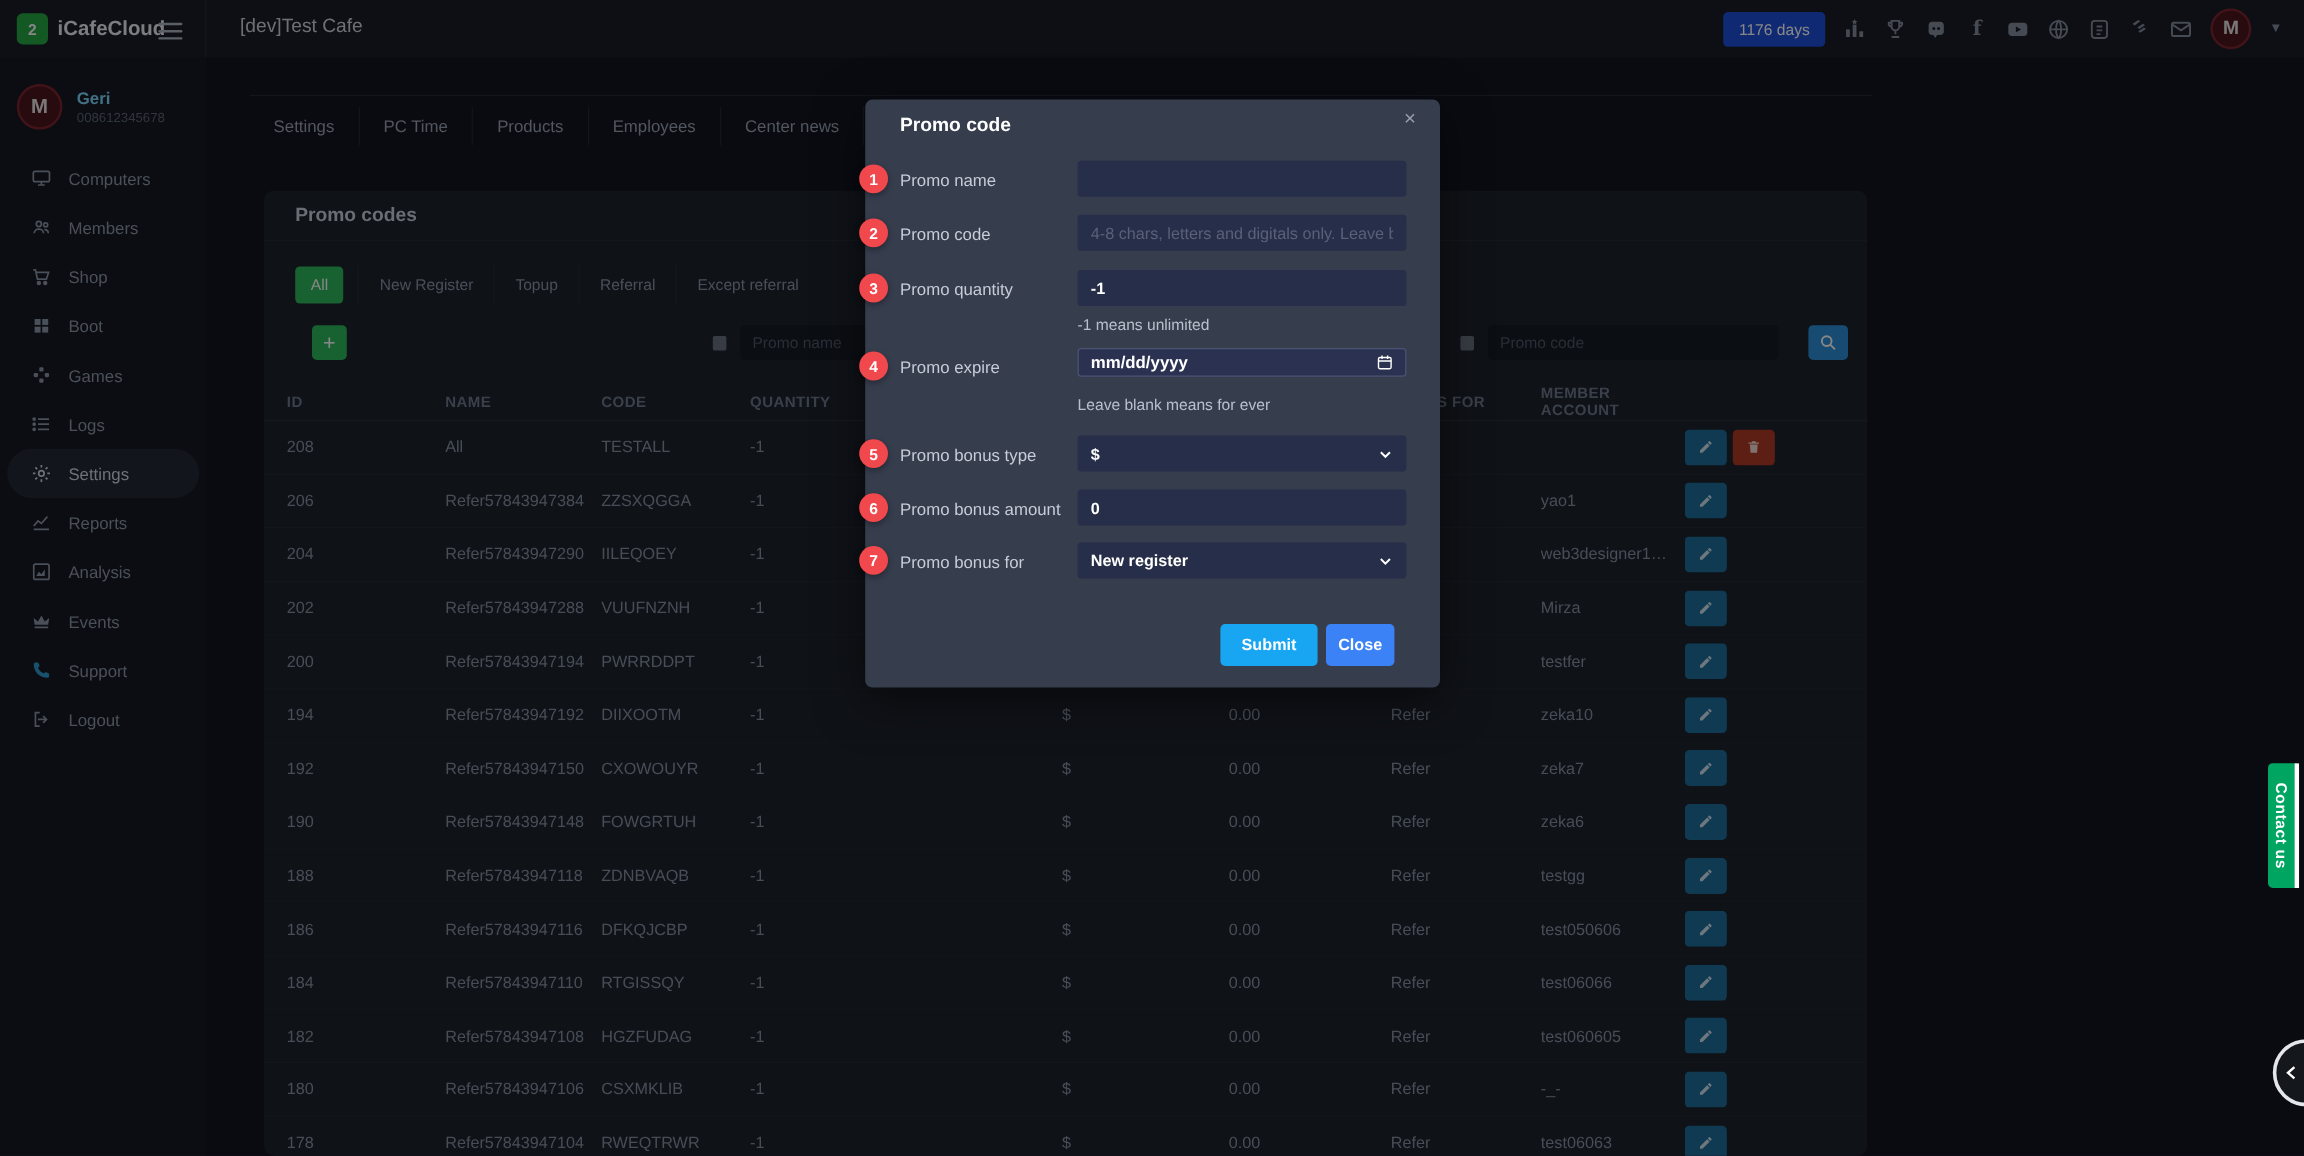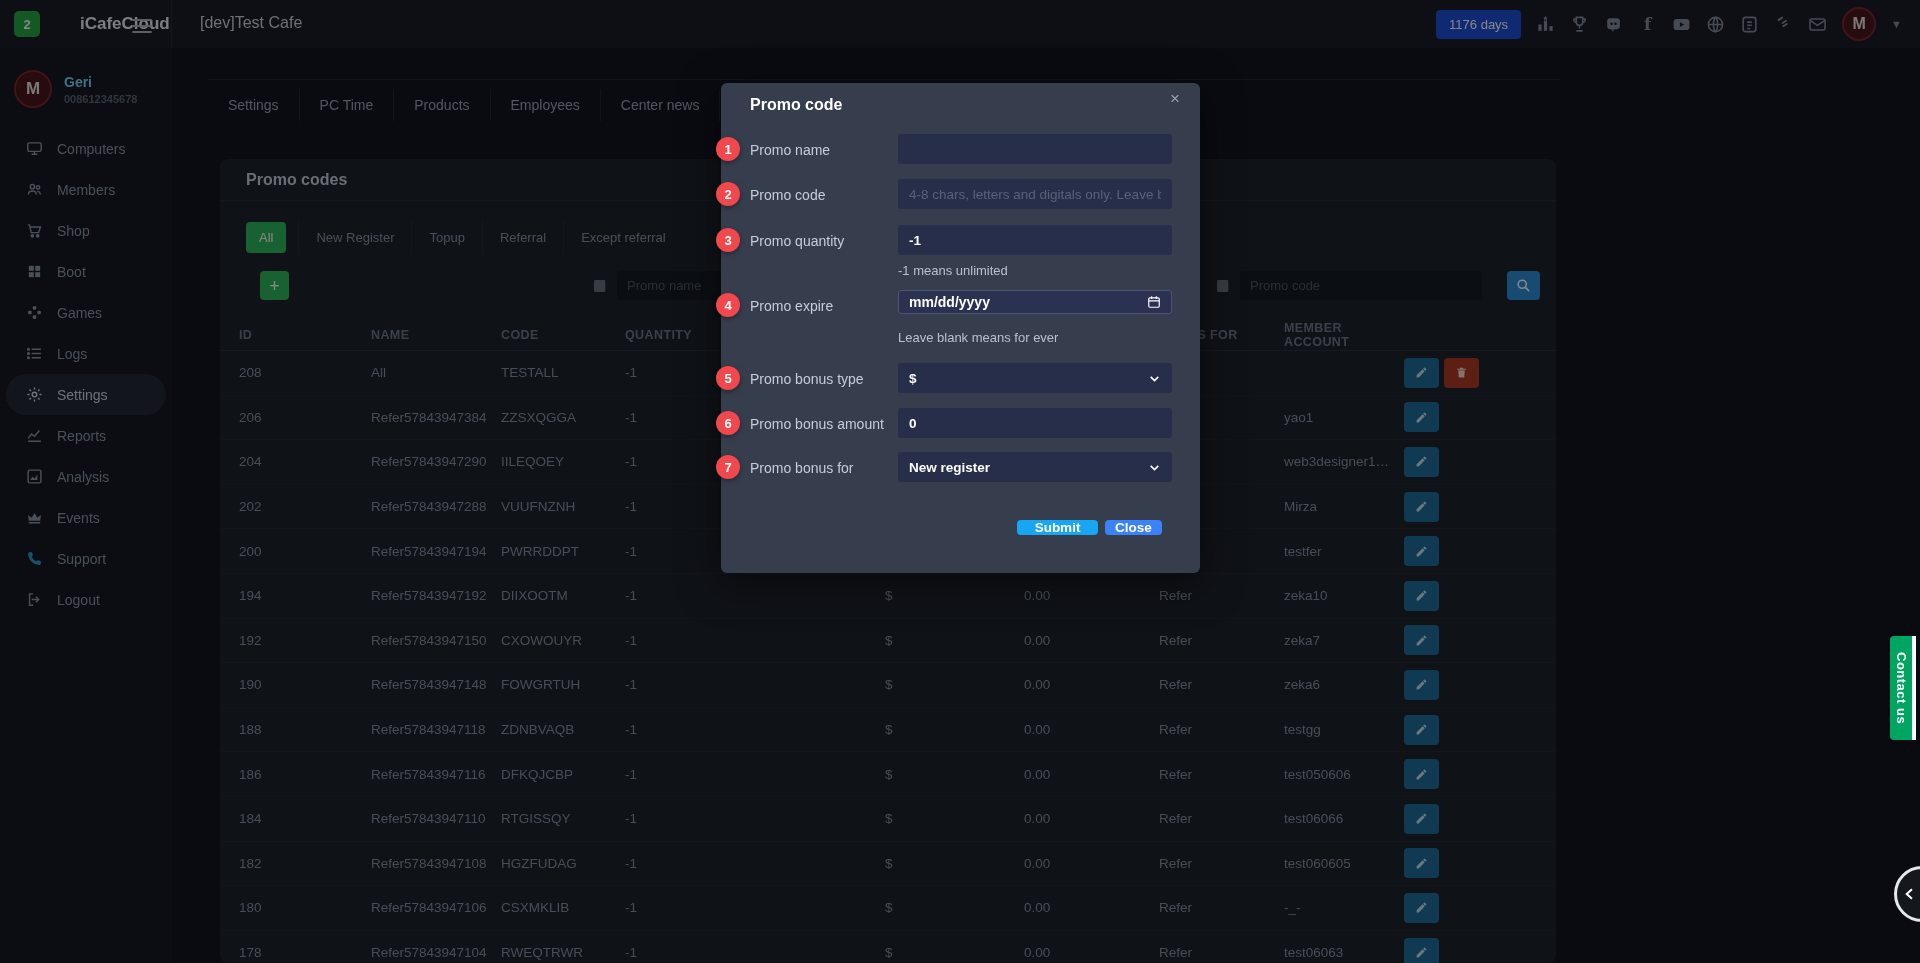--- a/index.html
+++ b/index.html
@@ -4,41 +4,41 @@
 <style>
   * { margin:0; padding:0; box-sizing:border-box; }
   html,body { width:1920px; height:963px; overflow:hidden; background:#121520;
     font-family:"Liberation Sans","DejaVu Sans",sans-serif; }
 
   
   .topbar { position:absolute; left:0; top:0; width:1920px; height:48px; background:#191d26; z-index:2; }
   .brand { position:absolute; left:14px; top:0; height:48px; display:flex; align-items:center; gap:8px; }
   .brand-logo { width:26px; height:26px; background:#27a745; border-radius:5px; color:#fff; font-weight:bold;
     font-size:13px; display:flex; align-items:center; justify-content:center; }
-  .brand-name { color:#e8ecf3; font-size:17px; font-weight:bold;margin-left:32px; }
+  .brand-name { color:#e8ecf3; font-size:17px; font-weight:bold; }
   .hamburger { position:absolute; left:132px; top:15px; width:20px; height:16px; cursor:pointer; }
   .hamburger span { display:block; height:2px; background:#aab3c0; margin:4px 0; border-radius:1px; }
   .topbar-divider { position:absolute; left:171px; top:0; width:1px; height:48px; background:#242a35; }
   .cafe-title { position:absolute; left:200px; top:14px; color:#cdd4df; font-size:16px; }
   .topbar-right { position:absolute; right:18px; top:0; height:48px; display:flex; align-items:center; gap:15px; }
   .days-badge { background:#1d4ed8; color:#fff; font-size:13px; padding:7px 13px; border-radius:4px; }
   .tb-icon { width:19px; height:19px; color:#848d9c; display:flex; align-items:center; justify-content:center; }
   .tb-icon svg { width:19px; height:19px; }
   .fb-letter { font-size:17px; font-weight:bold; color:#848d9c; font-family:"DejaVu Serif",serif; }
   .avatar { width:34px; height:34px; border-radius:50%; background:#4a151b; border:2px solid #7e2630;
     color:#e8e2e2; font-weight:bold; font-size:16px; display:flex; align-items:center; justify-content:center; }
   .caret { color:#848d9c; font-size:11px; }
 
   
   .sidebar { position:absolute; left:0; top:48px; width:172px; height:915px; background:#151922; z-index:2; }
   .side-user { position:absolute; left:14px; top:22px; display:flex; gap:12px; align-items:center; }
   .side-avatar { width:38px; height:38px; border-radius:50%; background:#4a151b; border:2px solid #7e2630;
     color:#e8e2e2; font-weight:bold; font-size:17px; display:flex; align-items:center; justify-content:center; }
   .side-name { color:#7dd3fc; font-size:14px; font-weight:bold; }
-  .side-phone { color:#5c6675; font-size:11px; margin-top:3px;font-weight:bold; }
+  .side-phone { color:#5c6675; font-size:11px; margin-top:3px; }
   .nav { position:absolute; left:0; top:80px; width:172px; }
   .nav-item { height:41px; display:flex; align-items:center; gap:14px; padding-left:20px; margin:0 6px;
     border-radius:21px; color:#8d97a8; font-size:14px; cursor:pointer; }
   .nav-item svg { width:17px; height:17px; flex:none; }
   .nav-item.active { background:#232a36; color:#cfd6e2; }
   .nav-item.support-c svg { color:#2f9ad0; }
 
   
   .page-tabs { position:absolute; left:208px; top:79px; width:1352px; border-top:1px solid #232a35;
     display:flex; padding-top:9px; z-index:1; }
@@ -99,21 +99,21 @@
     font-size:13.5px; font-weight:bold; padding:0 11px; outline:none; }
   .mctrl input::placeholder { color:#5a6078; font-weight:normal; }
   .date-box { width:100%; height:24px; background:#2b3150; border:1px solid #4c5474; border-radius:3px;
     display:flex; align-items:center; justify-content:space-between; padding:0 10px; cursor:pointer; }
   .date-box span { color:#fff; font-size:14px; font-weight:bold; }
   .select-box { width:100%; height:30px; background:#272e49; border-radius:3px; display:flex; align-items:center;
     justify-content:space-between; padding:0 11px; cursor:pointer; }
   .select-box span { color:#fff; font-size:13.5px; font-weight:bold; }
   .helper { position:absolute; left:177px; color:#b9c0cd; font-size:13px; white-space:nowrap; }
   .mfooter { position:absolute; top:437px; right:38px; display:flex; gap:7px; }
-  .btn { height:15px; border:none; border-radius:4px; color:#fff; font-size:13.5px; font-weight:bold; cursor:pointer; }
+  .btn { height:35px; border:none; border-radius:4px; color:#fff; font-size:13.5px; font-weight:bold; cursor:pointer; }
   .btn-submit { background:#18a5f2; width:81px; }
   .btn-close { background:#3b82f6; width:57px; }
 
   
   .contact-tab { position:absolute; left:1890px; top:636px; width:26px; height:104px; background:#00a562;
     border-right:4px solid #fff; border-radius:4px 0 0 4px; z-index:70; display:flex; align-items:center;
     justify-content:center; cursor:pointer; }
   .contact-tab span { writing-mode:vertical-rl; color:#fff; font-size:13px; font-weight:bold; letter-spacing:0.5px; }
   .fab { position:absolute; left:1894px; top:866px; width:56px; height:56px; border-radius:50%; background:#14171c;
     border:3px solid #e3e6ea; z-index:70; cursor:pointer; display:flex; align-items:center; padding-left:5px; }

